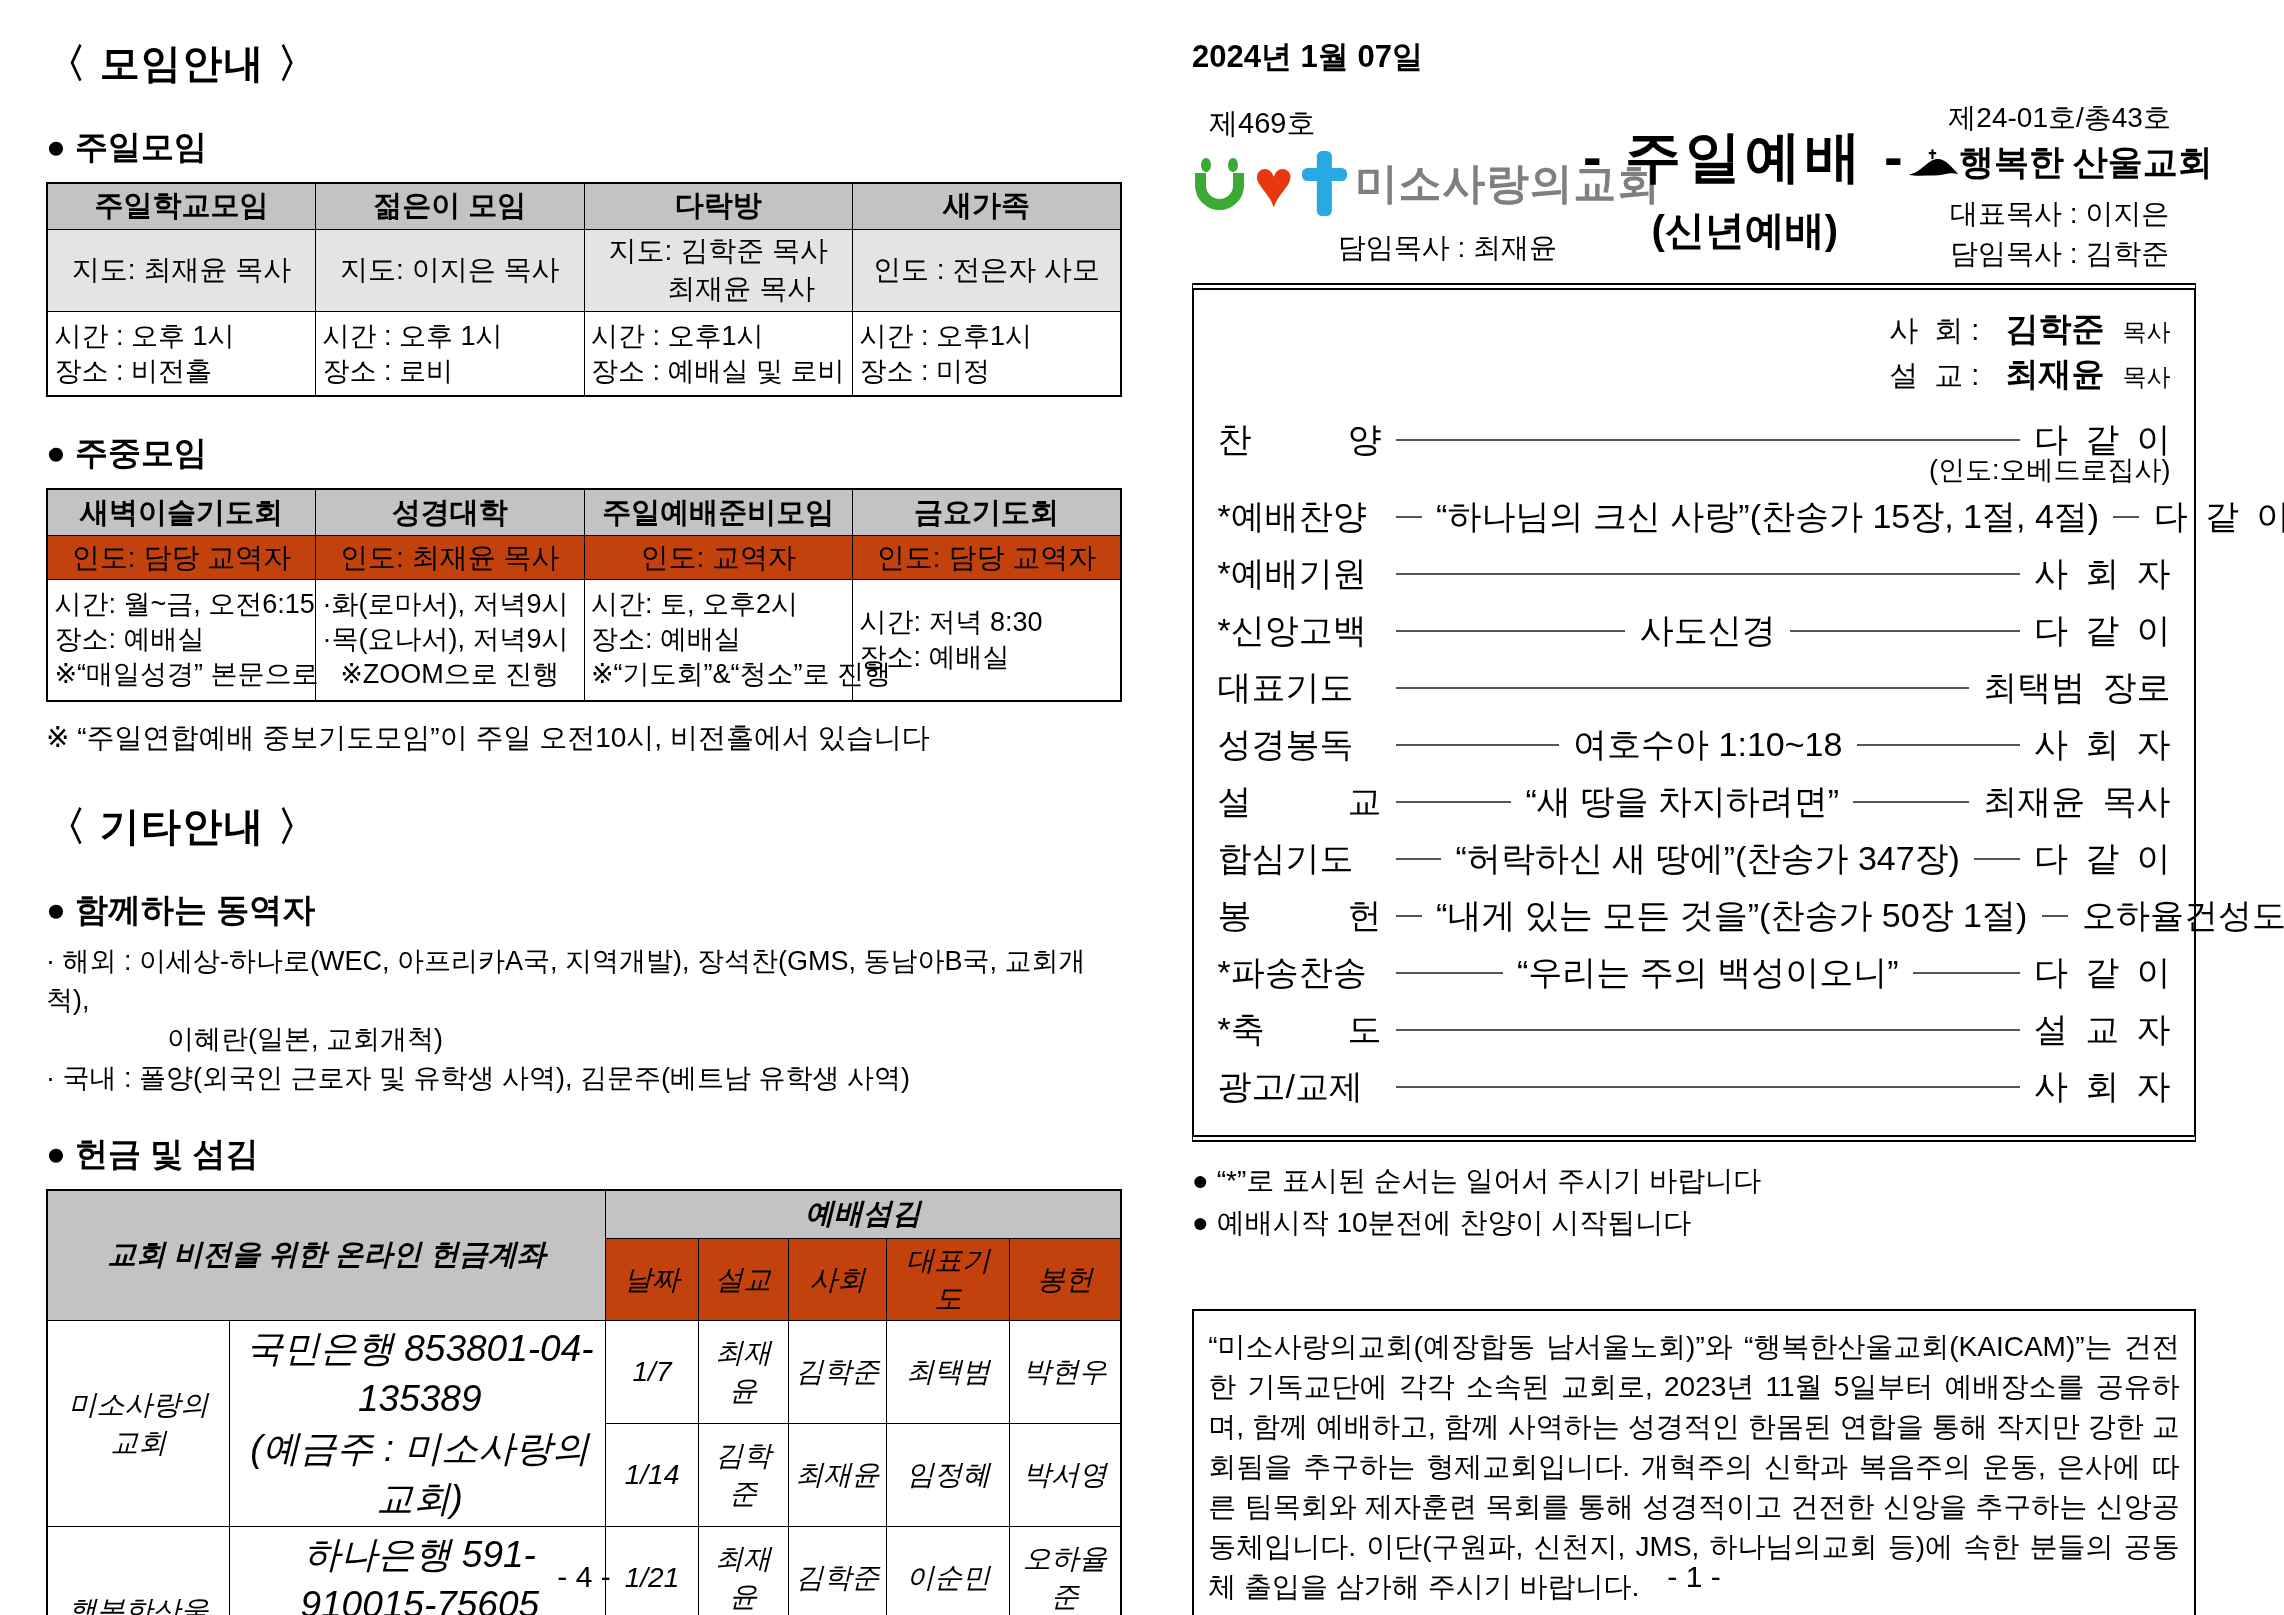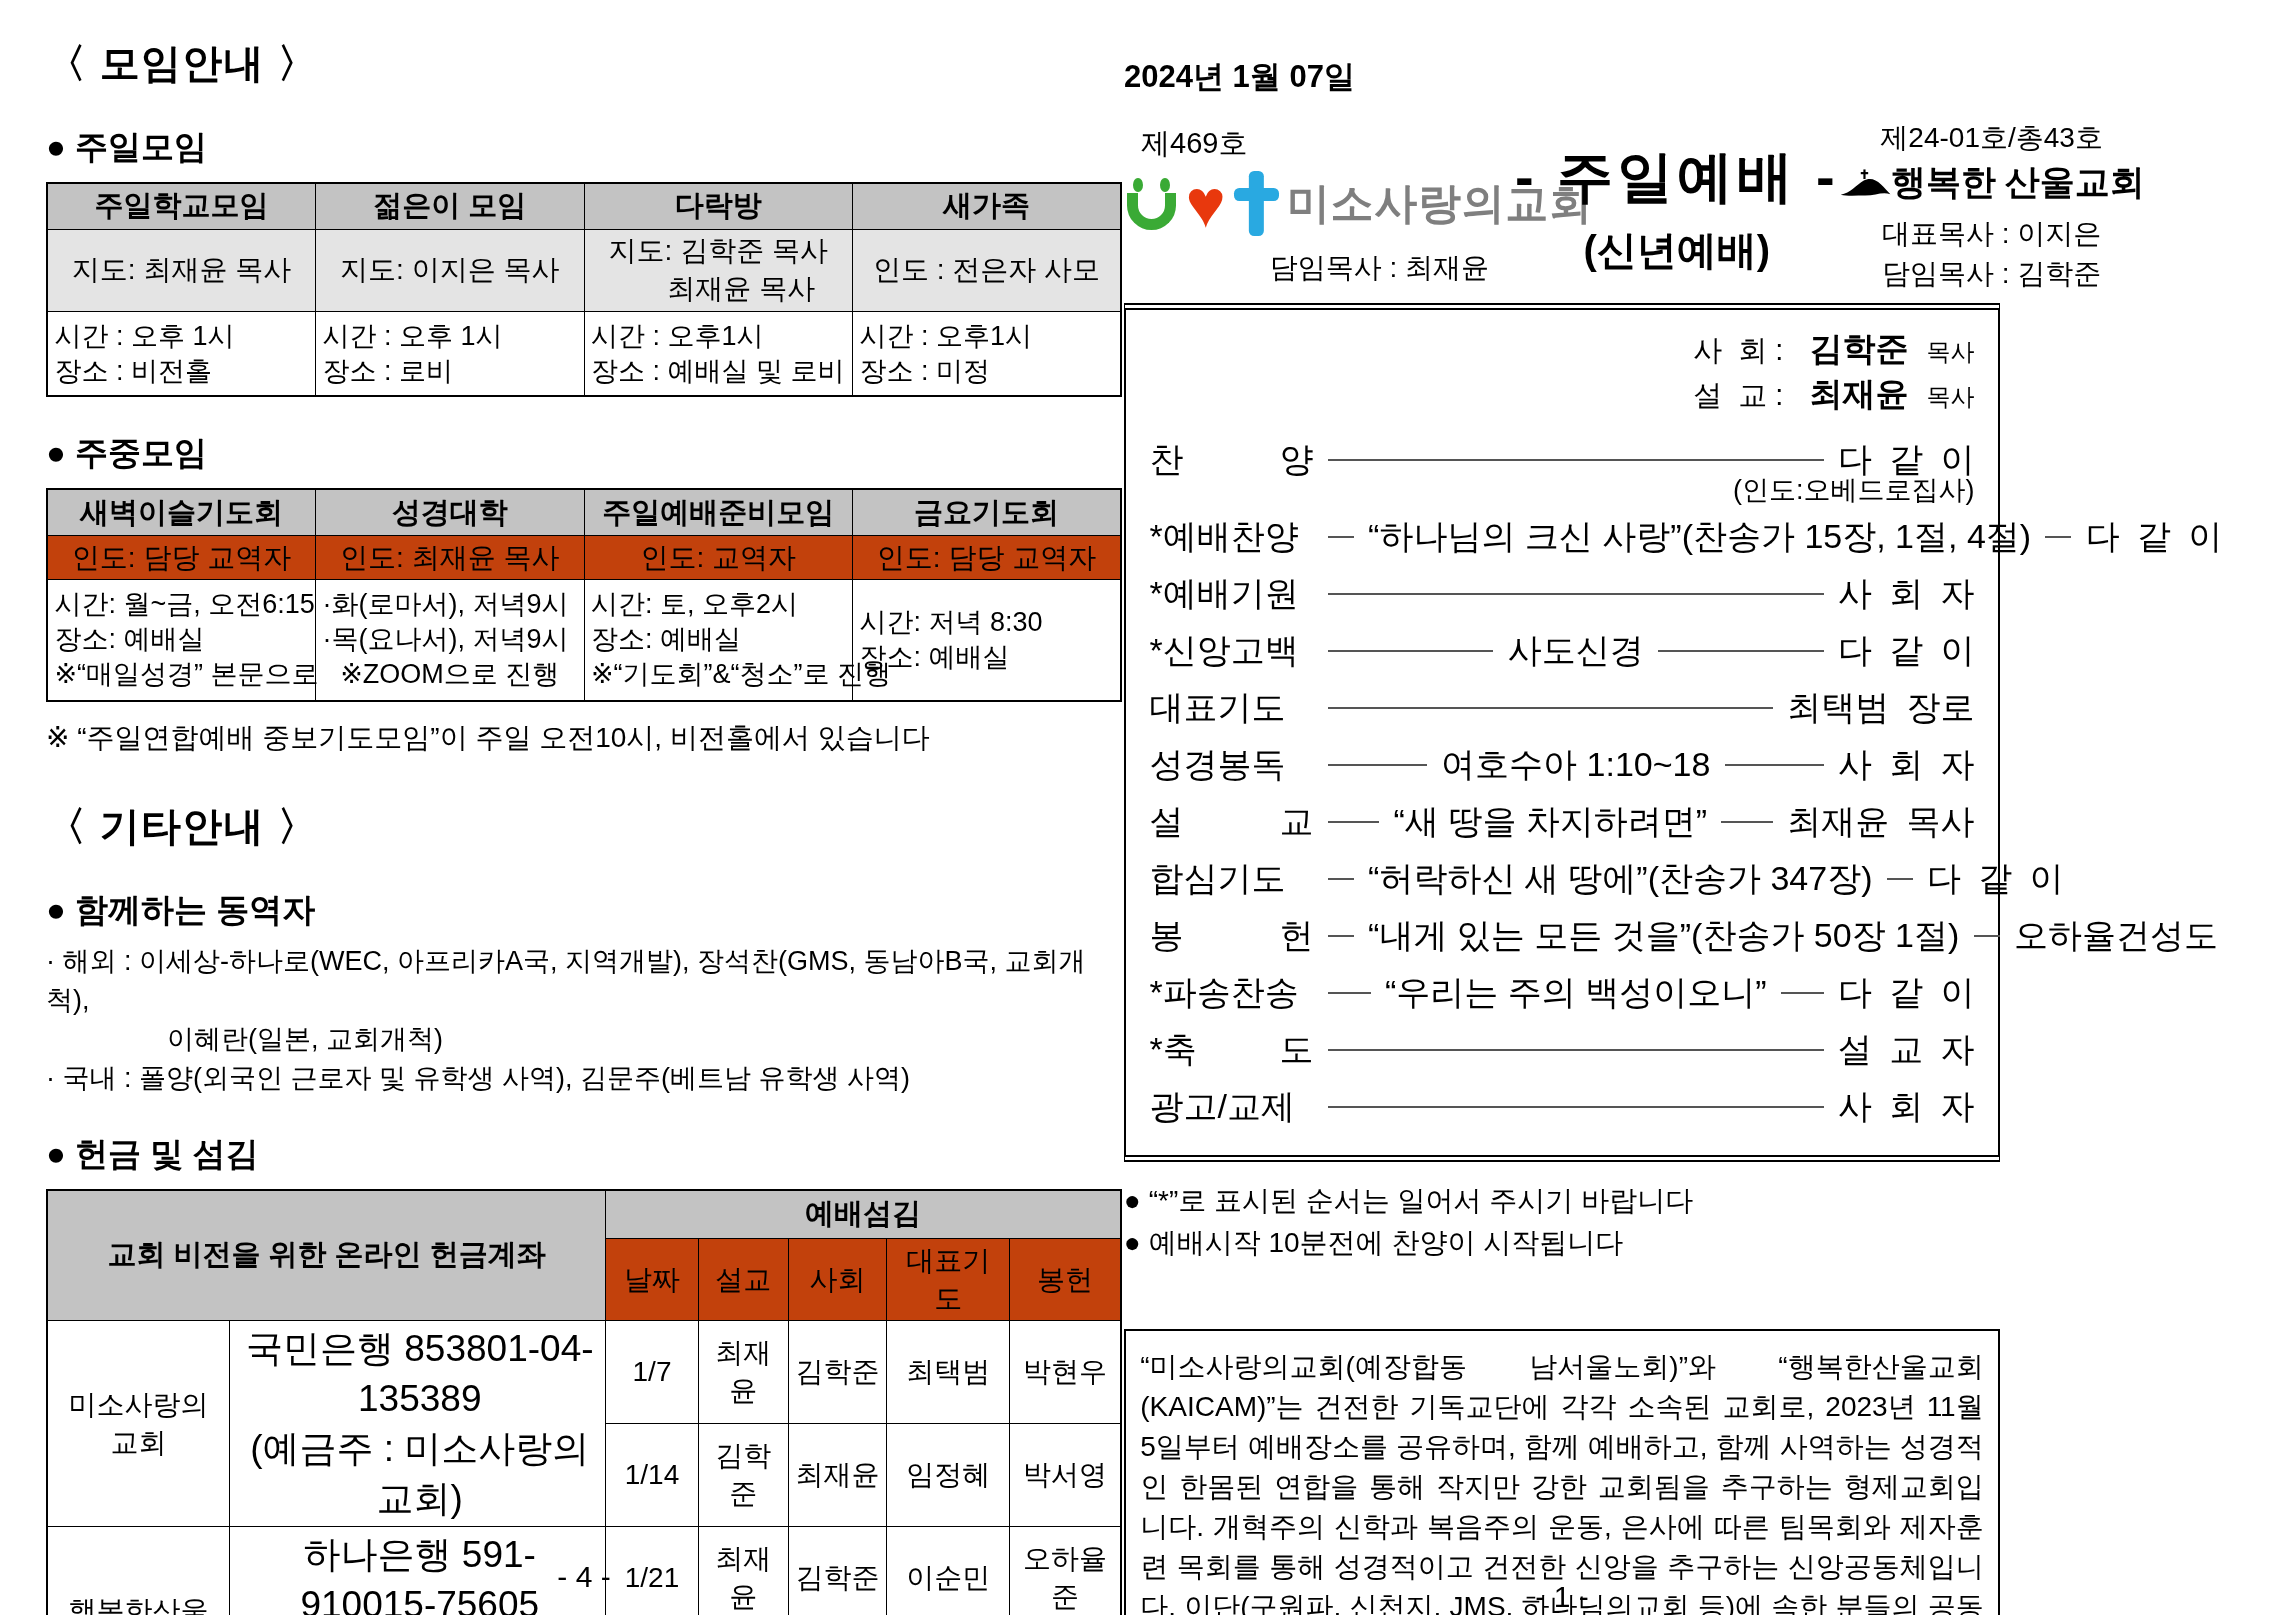--- a/index.html
+++ b/index.html
@@ -1,34 +1,34 @@
 <!DOCTYPE html>
 <html style="font-size:10.4px"><head>
 <meta charset="utf-8">
 <style>
   html,body{margin:0;padding:0;background:#fff;}
   body{width:2284px;height:1616px;position:relative;font-family:"Liberation Sans","DejaVu Sans",sans-serif;color:#000;}
   .pg{position:absolute;top:36px;height:1558px;}
   #page-left{left:46px;width:1076px;}
-  #page-right{left:1124px;width:876px;margin-top:20px;}
+  #page-right{left:1192px;width:1004px;}
   .sec{font-size:40px;font-weight:bold;letter-spacing:1.3px;}
   .bh{font-size:33px;font-weight:bold;margin-top:34px;}
   .t{border-collapse:collapse;width:100%;table-layout:fixed;border:2px solid #000;margin-top:11.7px;}
   .t td{border:1.3px solid #000;padding:2.6px 6.5px;vertical-align:middle;}
   .hd{background:#c3c3c3;font-weight:bold;text-align:center;font-size:29px;height:38px;}
   .sub{background:#e4e4e4;text-align:center;font-size:28px;height:57px;}
   .sub2{background:#c2410c;text-align:center;font-size:28px;height:35px;}
   .cell{font-size:27px;line-height:1.3;height:78px;vertical-align:top;}
   .cell div{white-space:nowrap;}
   .cen{text-align:center;}
   .ind2{text-indent:46px;}
   .note{font-size:28px;margin-top:17px;}
   .plist{font-size:27px;line-height:1.45;margin-top:9px;}
   .pind{padding-left:121px;}
-  .offt td{font-size:28px;text-align:center;}
+  .offt td{font-size:28px;text-align:center;font-style:italic;}
   .offt .hd{font-size:29px;}
   .offt .bank{font-size:37px;line-height:1.35;padding-left:11px;}
   .pagenum{position:absolute;bottom:0;left:0;right:0;text-align:center;font-size:30px;}
   
   .date{font-size:31px;font-weight:600;}
   .hrow{display:flex;margin-top:17px;}
   .hcol1{width:391px;}
   .hcol2{flex:1;text-align:center;padding-top:25px;}
   .hcol3{width:306px;text-align:center;}
   .issue{font-size:29px;margin:9px 0 3.9px 17px;text-align:left;}

